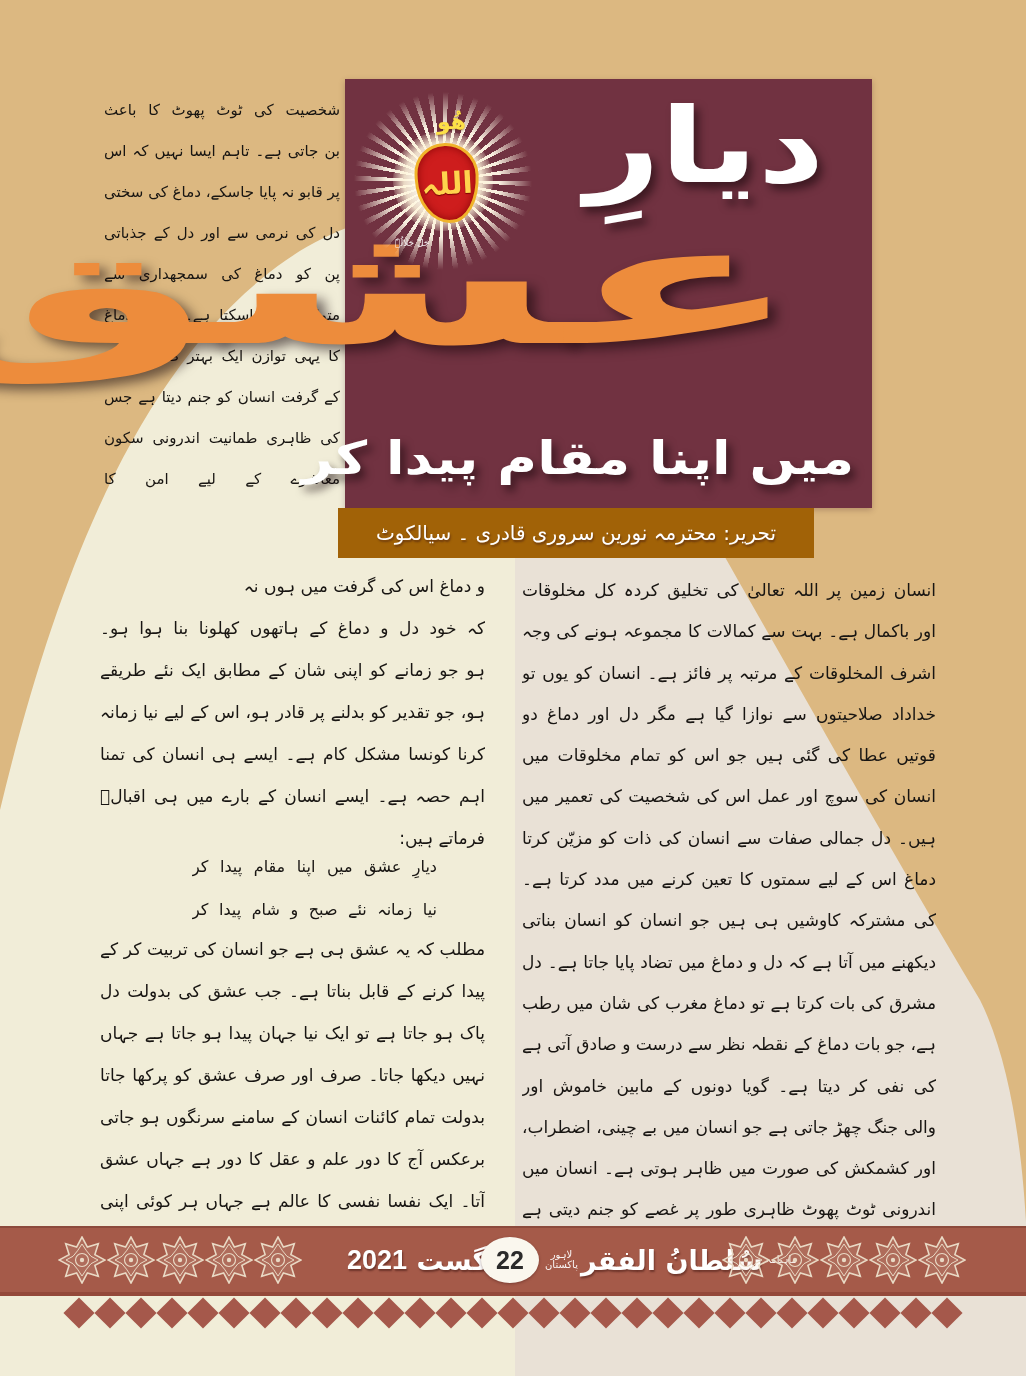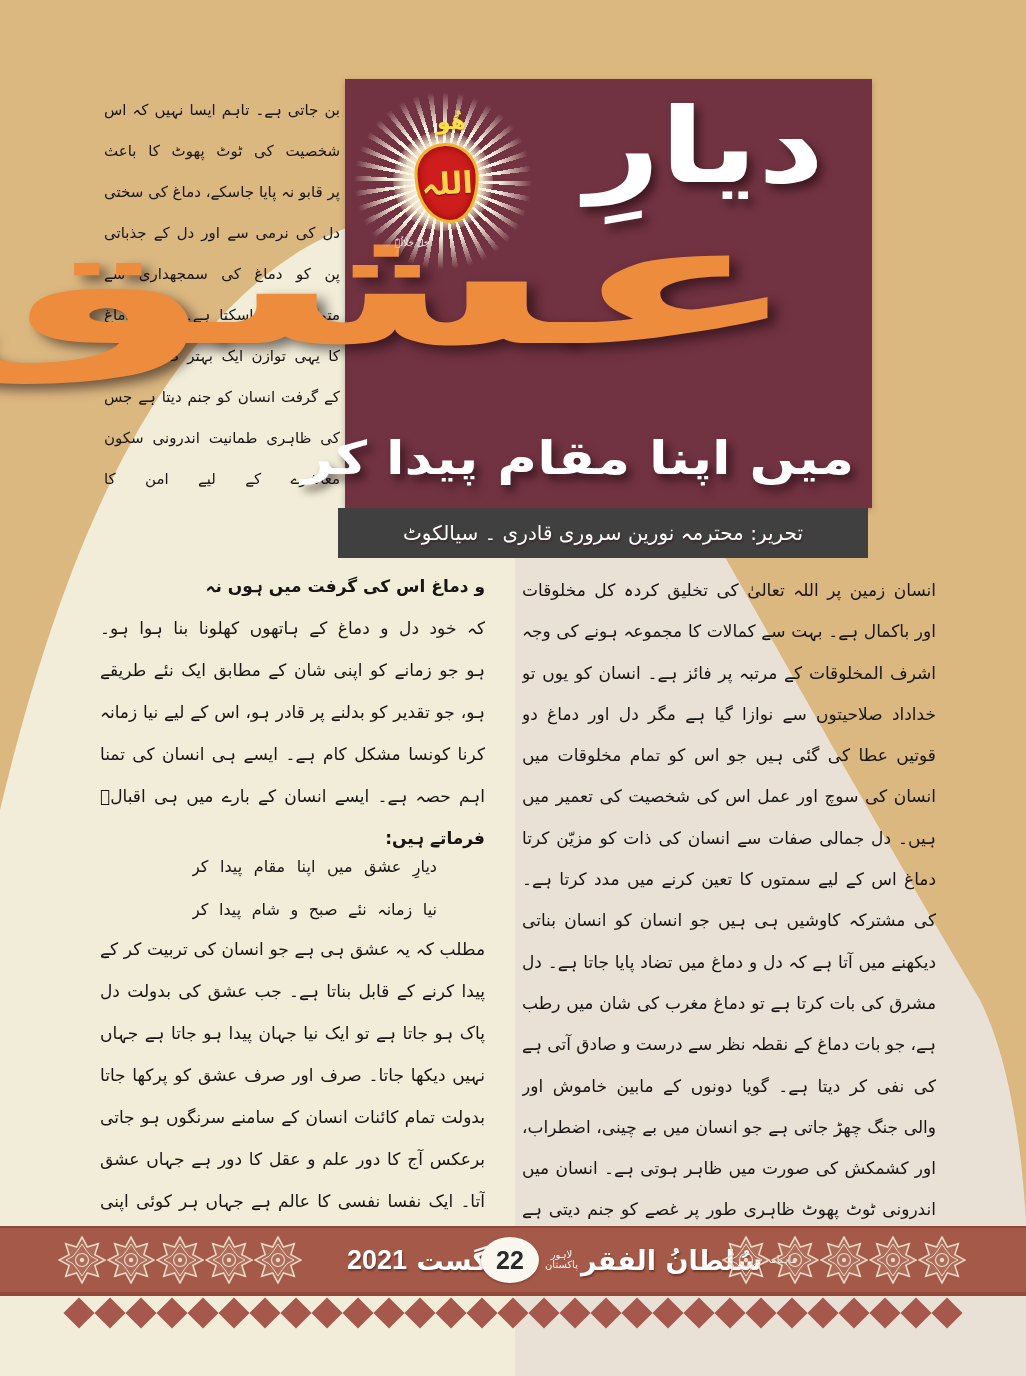--- a/index.html
+++ b/index.html
@@ -3,22 +3,22 @@
 <meta charset="utf-8">
 <style>
   html,body{margin:0;padding:0;background:#c8c0b2;}
   .page{position:relative;width:1026px;height:1376px;margin:0 auto;overflow:hidden;
         font-family:"DejaVu Sans",sans-serif;background:#DCB881;}
   .bg-svg{position:absolute;left:0;top:0;z-index:0;}
 
   
   .title-box{position:absolute;left:345px;top:79px;width:527px;height:429px;
              background:#713241;z-index:3;box-shadow:0 2px 6px rgba(60,20,30,.25);}
-  .byline-strip{position:absolute;left:338px;top:508px;width:530px;height:50px;
-                background:#404040;z-index:3;display:flex;align-items:center;justify-content:center;}
+  .byline-strip{position:absolute;left:338px;top:508px;width:476px;height:50px;
+                background:#a16207;z-index:3;display:flex;align-items:center;justify-content:center;}
   .byline-strip .byline{color:#fff;font-size:20px;direction:rtl;
                 text-shadow:1px 2px 2px rgba(60,20,20,.5);}
   .title-line{position:absolute;color:#fff;direction:rtl;white-space:nowrap;
               text-shadow:4px 6px 8px rgba(20,5,10,.55);}
   .title-pre{top:6px;right:48px;font-size:104px;font-weight:bold;
              transform:scaleX(1.25);transform-origin:right center;}
   .title-main{top:108px;right:70px;font-size:168px;font-weight:bold;color:#ED8C3C;
               transform:scaleX(2.05);transform-origin:right center;}
   .title-sub{top:352px;right:18px;font-size:46px;font-weight:bold;
              transform:scaleX(1.18);transform-origin:right center;}
@@ -41,21 +41,21 @@
        direction:rtl;text-shadow:0 1px 2px rgba(90,40,0,.5);}
   .jalla{position:absolute;left:42px;top:128px;color:#fff;font-size:9px;direction:rtl;opacity:.9;margin-top:19px;}
 
   
   .urdu{direction:rtl;color:#181512;z-index:2;position:absolute;}
   .line{text-align:justify;text-align-last:justify;overflow:hidden;}
   .col-narrow{left:104px;top:90px;width:236px;font-size:15px;}
   .col-narrow .line{height:41px;line-height:41px;}
   .col-wide{left:100px;top:565px;width:385px;font-size:17px;}
   .col-wide .line{height:42px;line-height:42px;}
-  .line.align-right{text-align:right;text-align-last:right;font-weight:bold;}
+  .line.align-right{text-align:right;text-align-last:right;}
   .couplet{left:192px;top:845px;width:245px;font-size:16px;font-weight:500;}
   .couplet .line{height:43px;line-height:43px;}
   .col-wide-b{left:100px;top:928px;width:385px;font-size:17px;}
   .col-wide-b .line{height:42px;line-height:42px;}
   .col-right{left:522px;top:570px;width:414px;font-size:17px;}
   .col-right .line{height:41.3px;line-height:41.3px;}
 
   
   .footer-band{position:absolute;left:0;top:1226px;width:100%;height:64px;background:#A55A49;
                border-top:2px solid #8C4A3C;border-bottom:4px solid #94493A;z-index:5;
@@ -126,22 +126,22 @@
     <div class="title-line title-pre">دیارِ</div>
     <div class="title-line title-main">عشق</div>
     <div class="title-line title-sub">میں اپنا مقام پیدا کر</div>
   </div>
   <div class="byline-strip">
     <span class="byline">تحریر: محترمہ نورین سروری قادری ۔ سیالکوٹ</span>
   </div>
 
   <div class="urdu col-narrow">
 
-  <div class="line">بن جاتی ہے۔ تاہم ایسا نہیں کہ اس</div>
-      <div class="line">شخصیت کی ٹوٹ پھوٹ کا باعث</div>
+  <div class="line">شخصیت کی ٹوٹ پھوٹ کا باعث</div>
+      <div class="line">بن جاتی ہے۔ تاہم ایسا نہیں کہ اس</div>
       <div class="line">پر قابو نہ پایا جاسکے، دماغ کی سختی کو</div>
       <div class="line">دل کی نرمی سے اور دل کے جذباتی</div>
       <div class="line">پن کو دماغ کی سمجھداری سے</div>
       <div class="line">متوازن کیا جاسکتا ہے۔ دل و دماغ</div>
       <div class="line">کا یہی توازن ایک بہتر طرزِ زندگی</div>
       <div class="line">کے گرفت انسان کو جنم دیتا ہے جس</div>
       <div class="line">کی ظاہری طمانیت اندرونی سکون</div>
       <div class="line">معاشرے کے لیے امن کا</div>
     </div>
 

